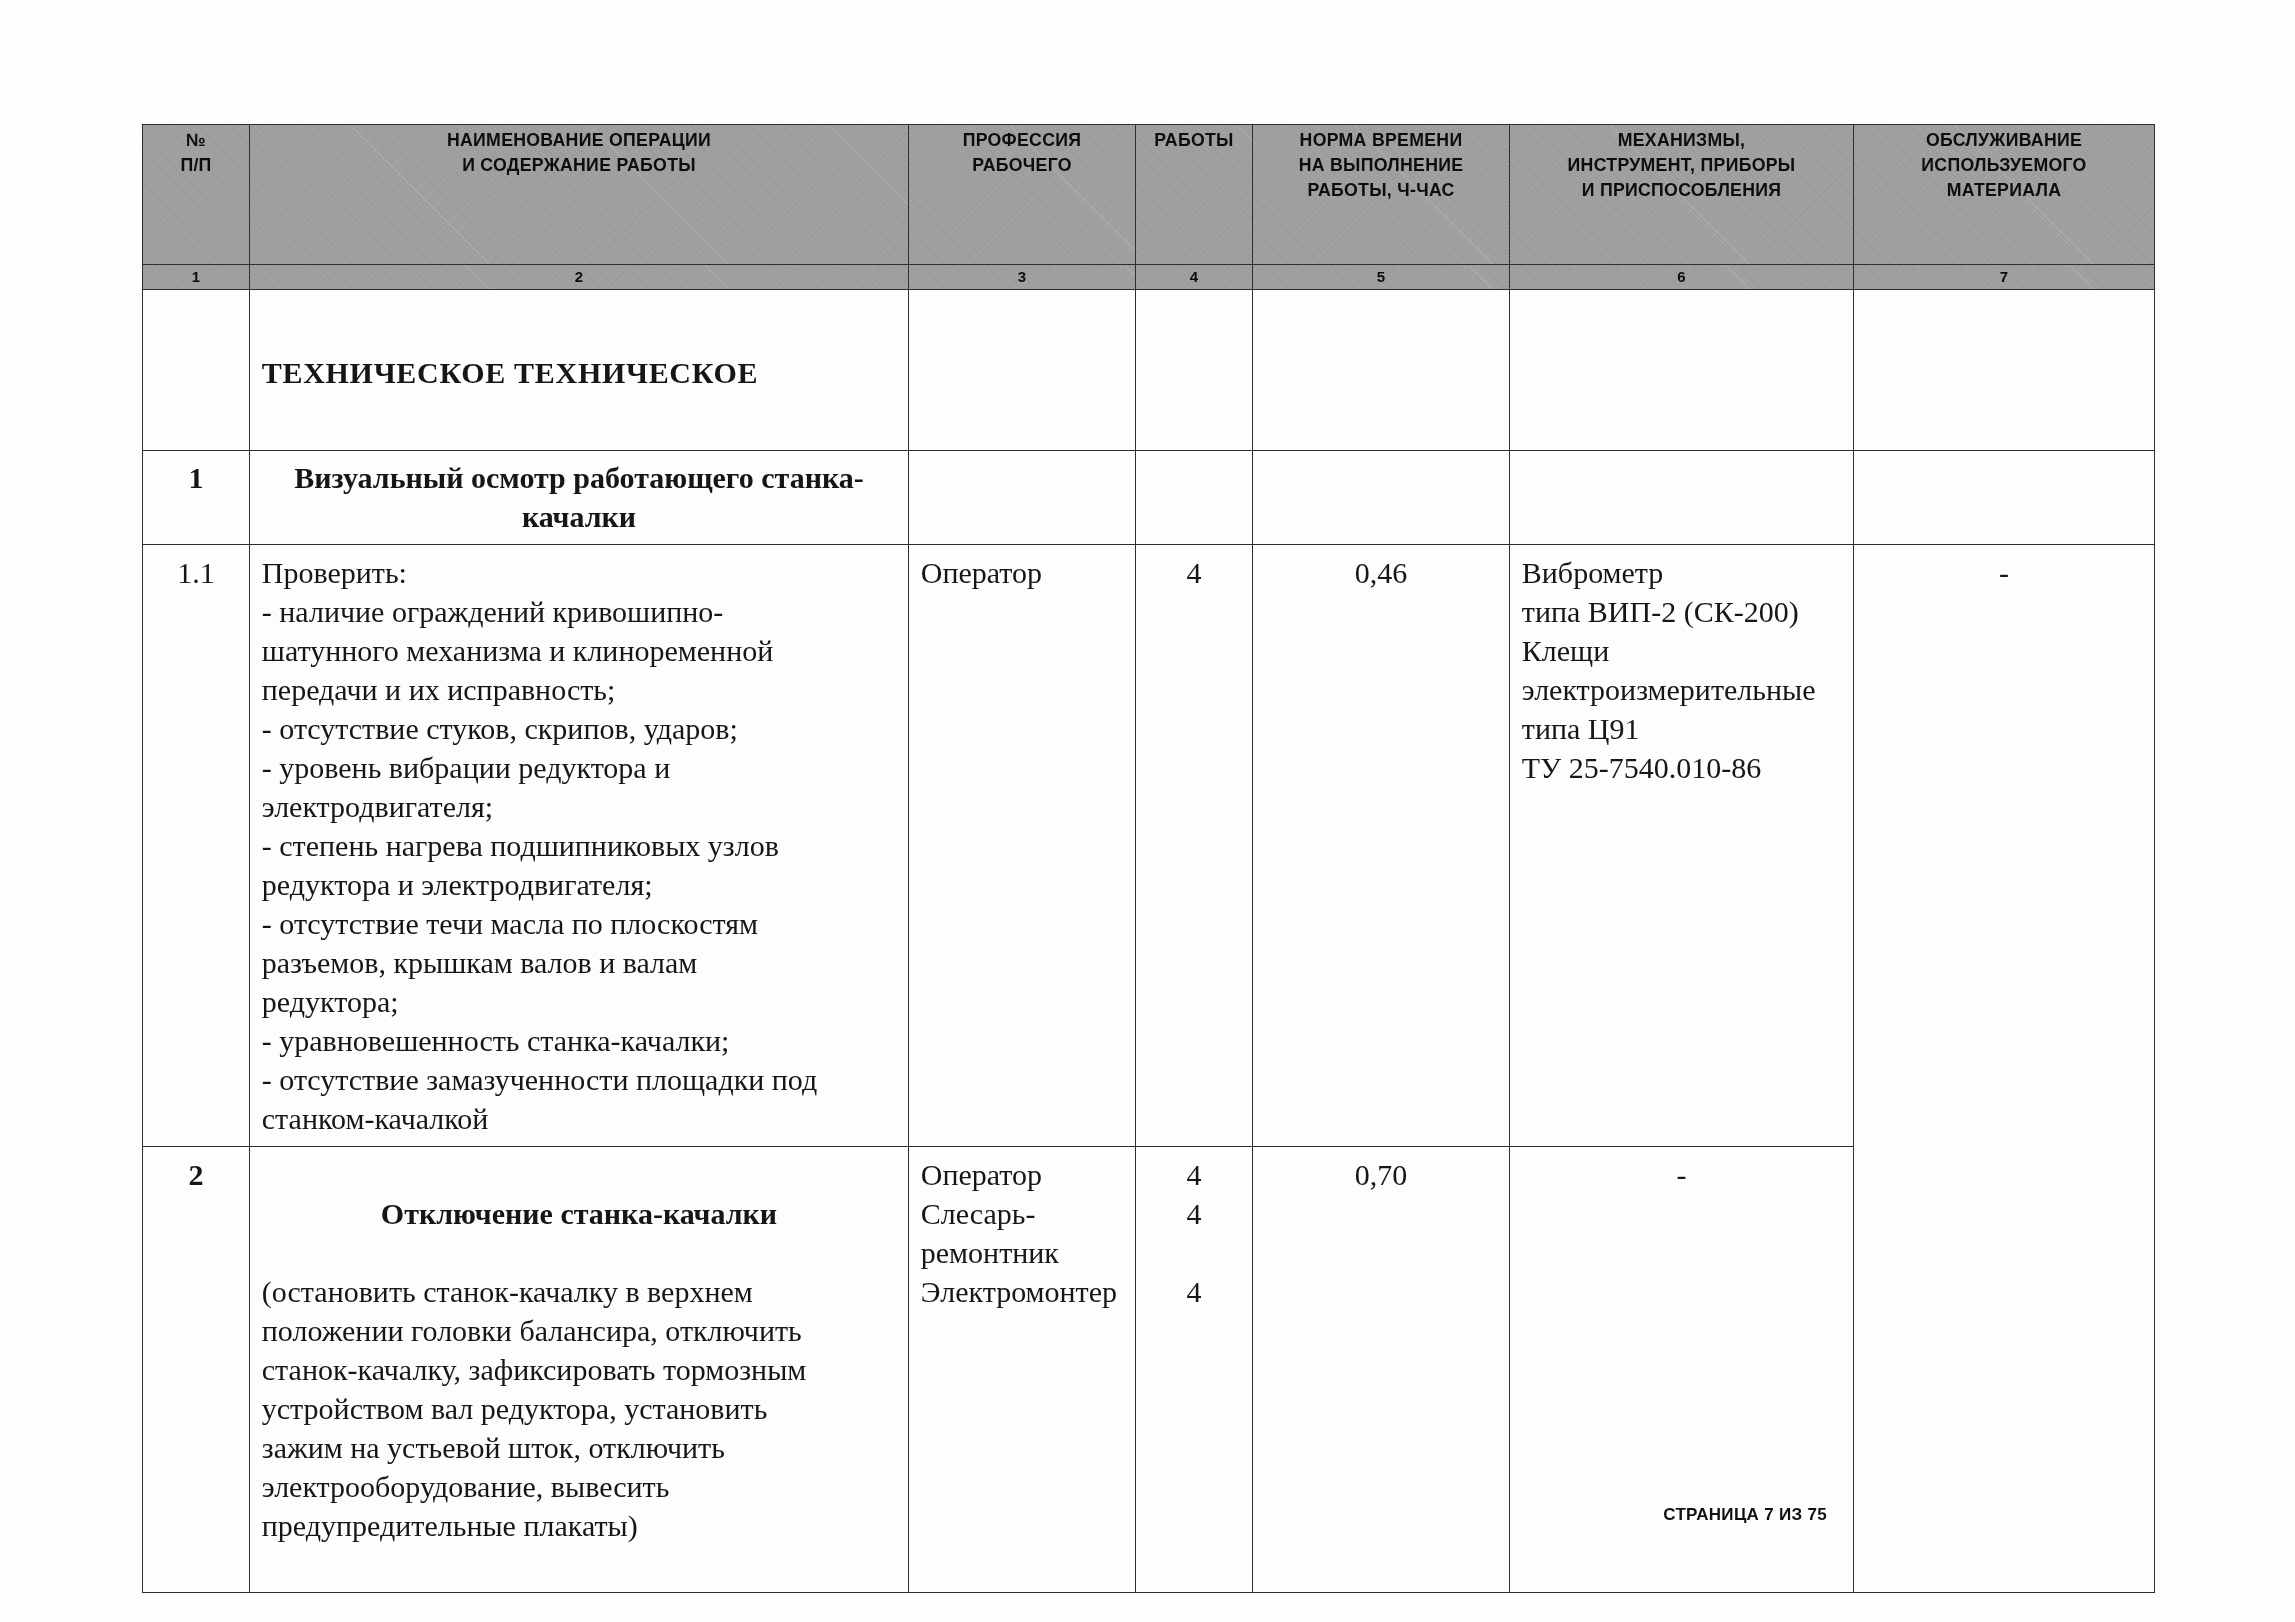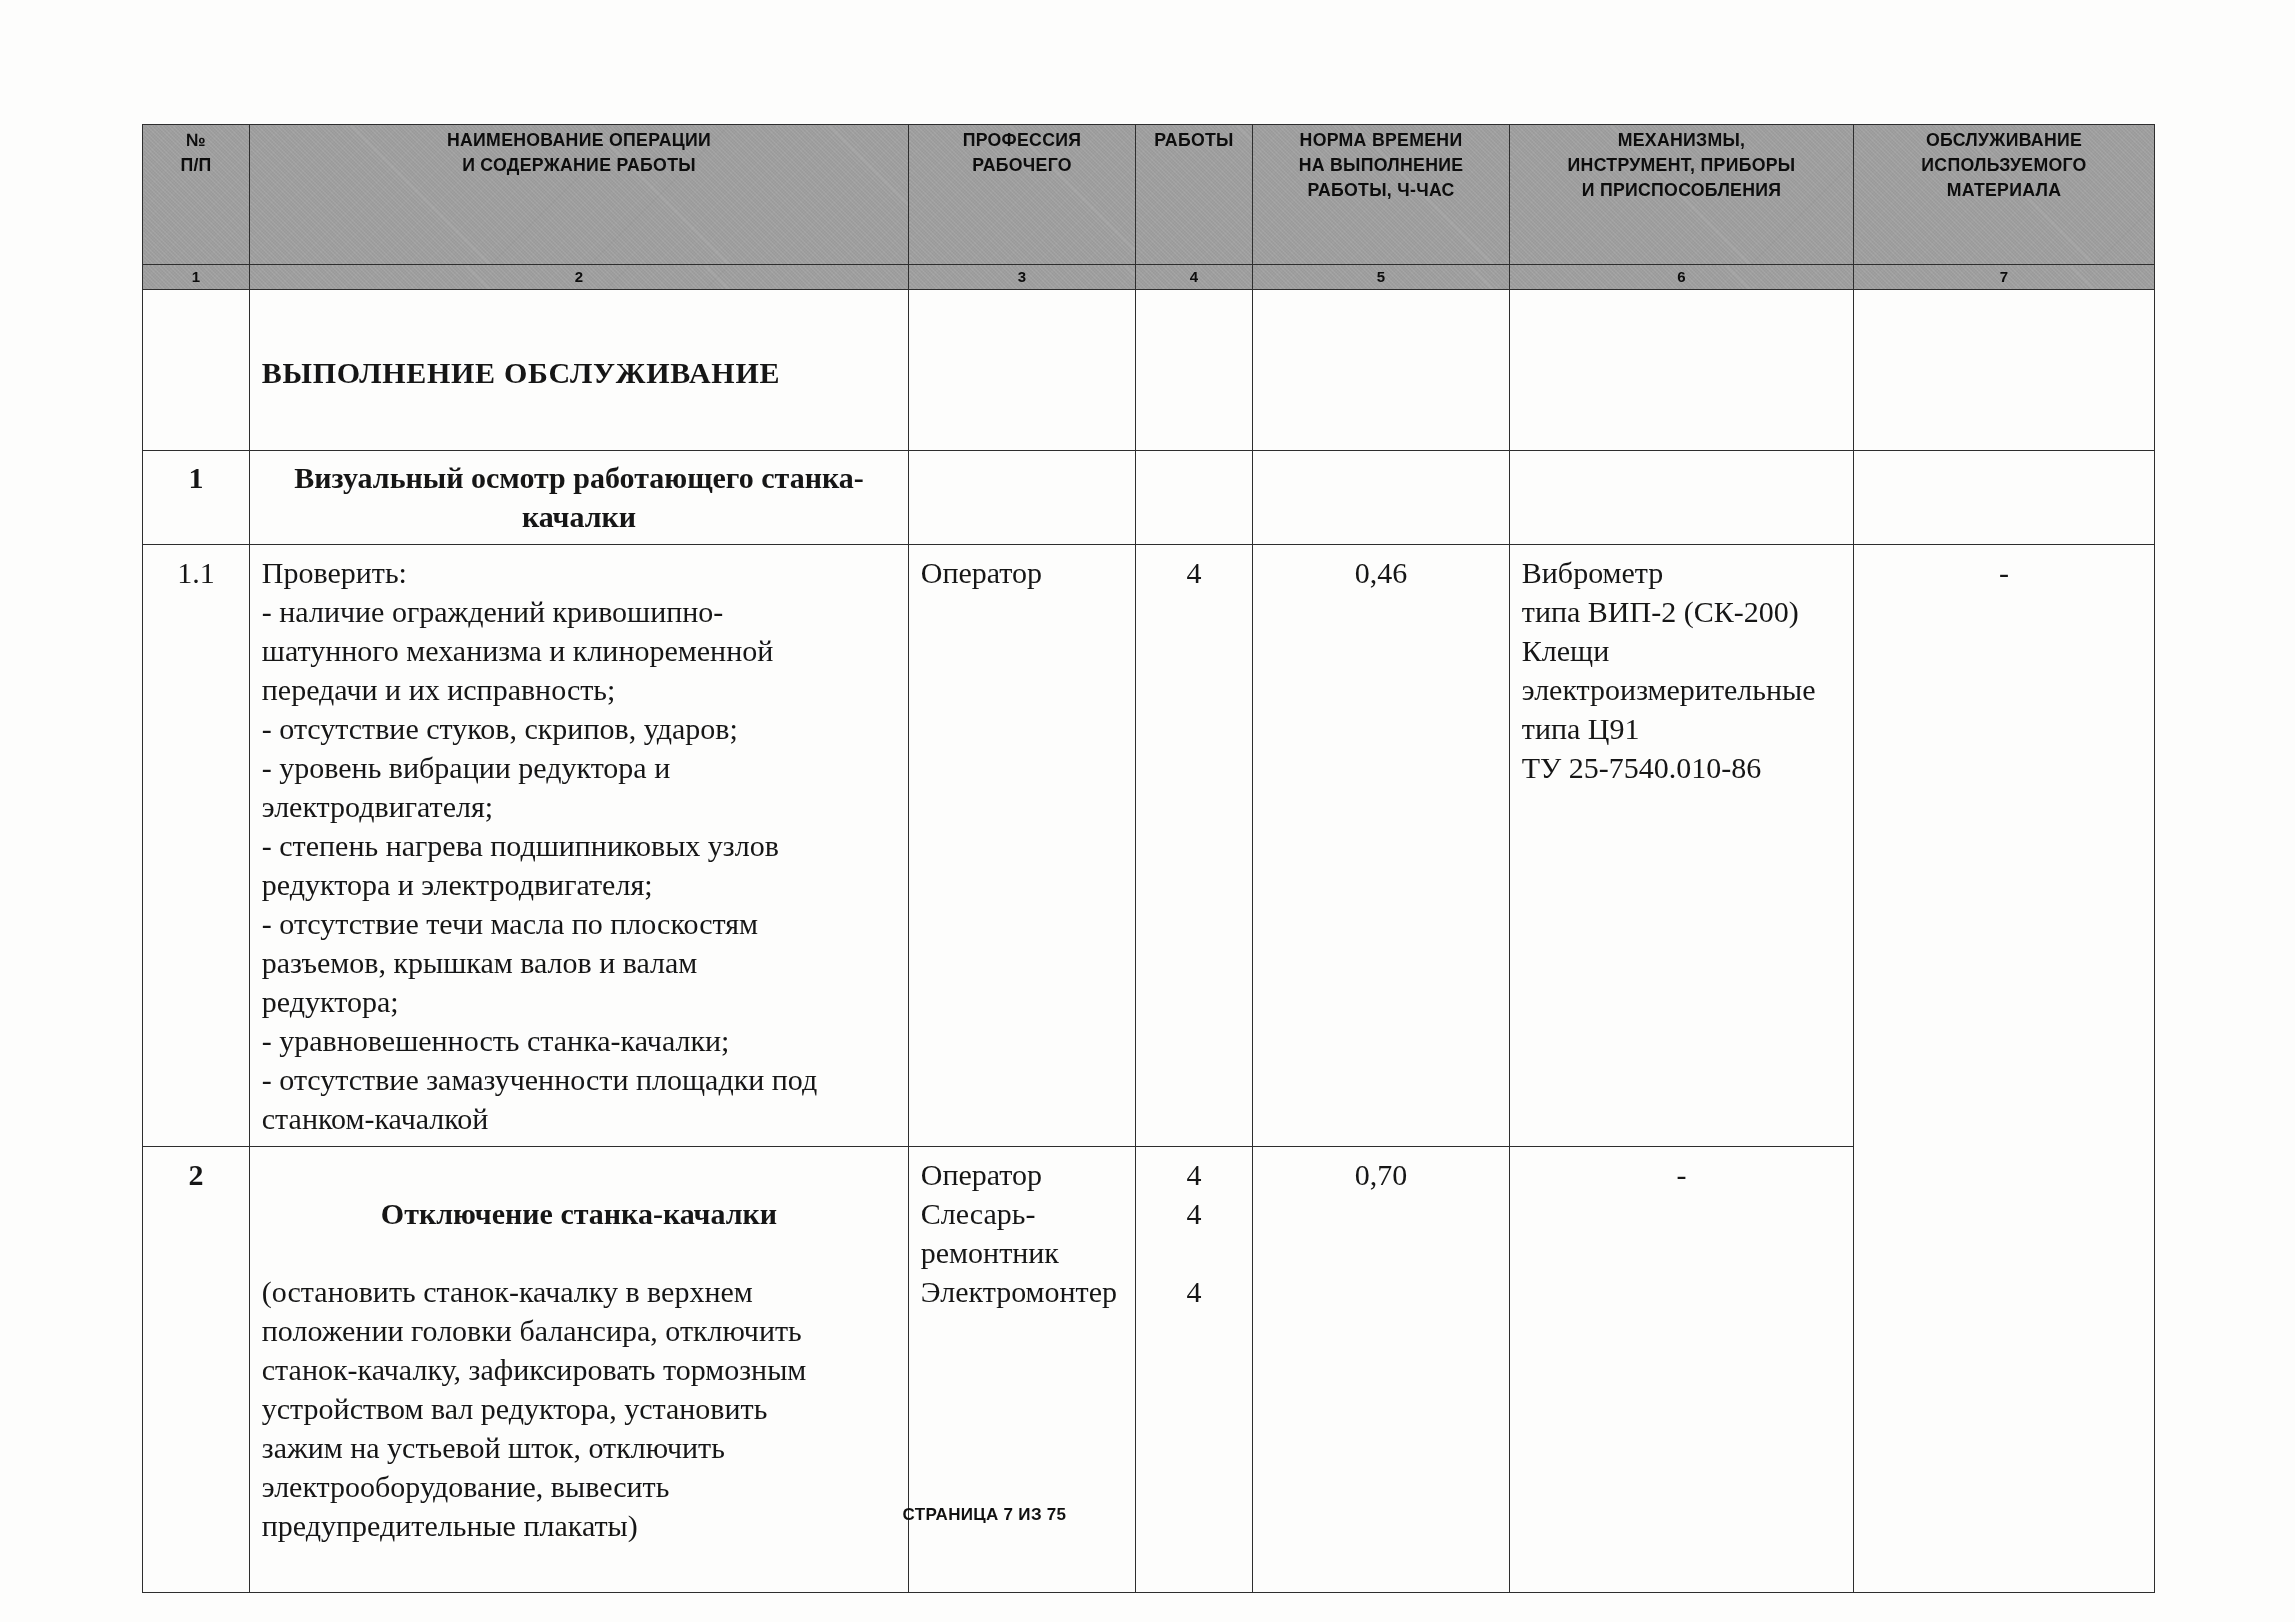--- a/index.html
+++ b/index.html
@@ -79,21 +79,21 @@
     font-size: 32px;
     letter-spacing: 0.7px;
     padding-top: 63px !important;
   }
 
   .footer {
     position: absolute;
     top: 1505px;
     left: 142px;
     width: 1685px;
-    text-align: center;
+    text-align: right;
     font-family: "Liberation Sans", "DejaVu Sans", sans-serif;
     font-size: 17px;
     font-weight: 700;
     letter-spacing: 0.3px;
     color: #111;
   }
 </style>
 </head>
 <body>
 
@@ -136,21 +136,21 @@
         <td class="texture">4</td>
         <td class="texture">5</td>
         <td class="texture">6</td>
         <td class="texture">7</td>
       </tr>
     </thead>
 
     <tbody>
       <tr style="height:161px">
         <td class="cell numcol"></td>
-        <td class="cell section-title">ВЫПОЛНЕНИЕ ОБСЛУЖИВАНИЕ</td>
+        <td class="cell section-title">ТЕХНИЧЕСКОЕ ТЕХНИЧЕСКОЕ</td>
         <td class="cell"></td>
         <td class="cell"></td>
         <td class="cell"></td>
         <td class="cell"></td>
         <td class="cell"></td>
       </tr>
 
       <tr style="height:73px">
         <td class="cell numcol bold">1</td>
         <td class="cell bold">Визуальный осмотр работающего станка-

